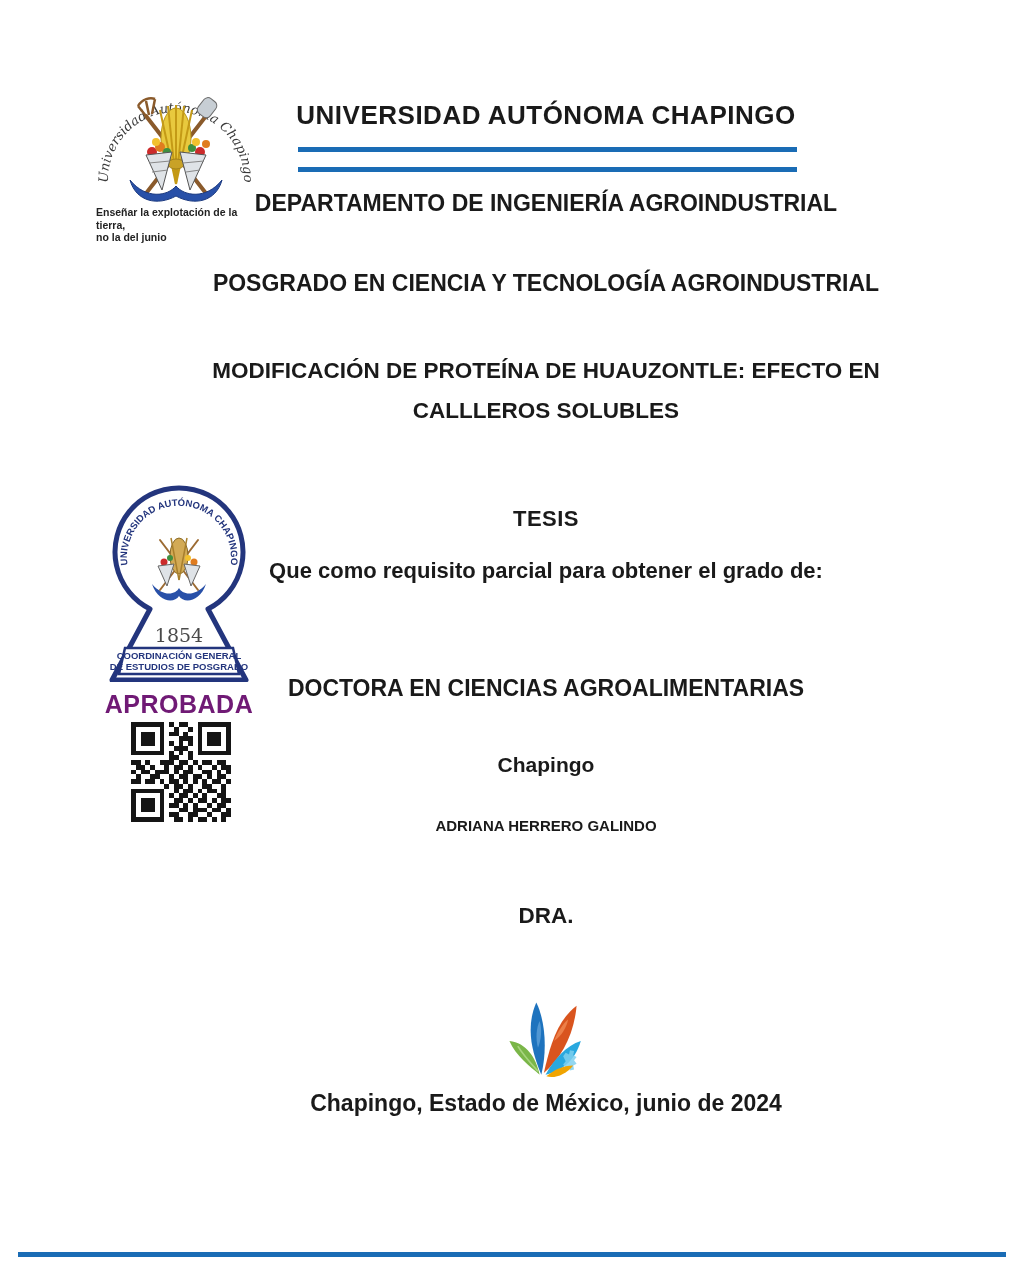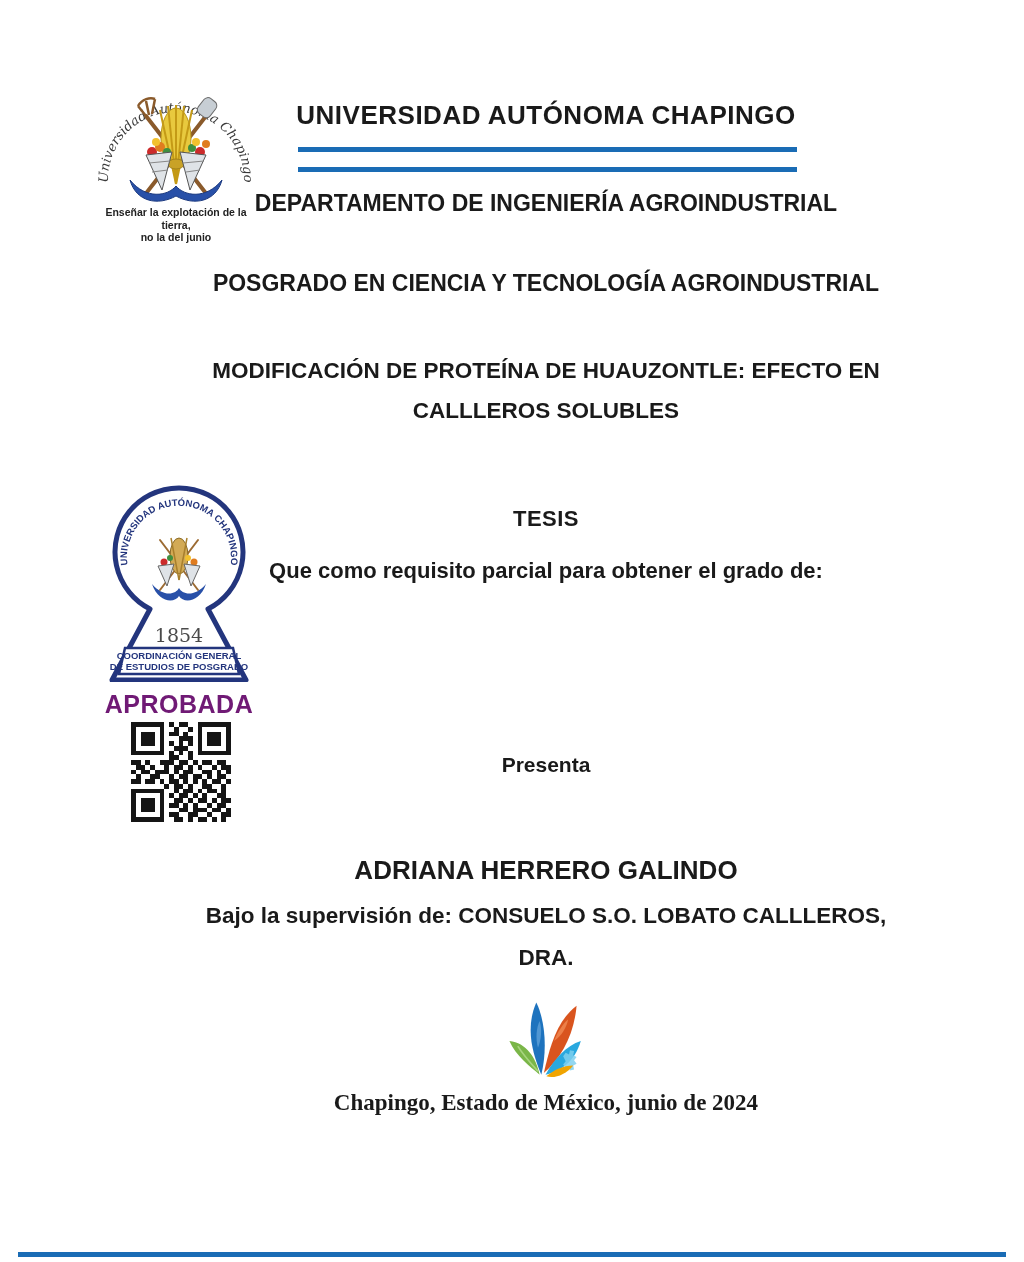--- a/index.html
+++ b/index.html
@@ -18,27 +18,27 @@
   .rule{background:#1a6cb5;height:5px;left:298px;width:499px;}
   .rule1{top:147px;}
   .rule2{top:167px;}
   .h-dept{top:190px;font-size:23px;}
   .h-prog{top:270px;font-size:23px;}
   .title-block{top:351px;font-size:22.5px;line-height:40px;}
   .tesis{top:506px;font-size:22px;letter-spacing:.5px;}
   .requisito{top:558px;font-size:22px;}
   .degree{top:675px;font-size:23px;}
   .presenta{top:753px;font-size:21px;}
-  .author{top:855px;font-size:26px;}
+  .author{top:817px;font-size:15px;}
   .supervision{top:895px;font-size:22.5px;line-height:42px;}
-  .place-date{top:1090px;font-size:23px;font-family:Liberation Serif, serif;}
+  .place-date{top:1090px;font-size:23px;}
   .bottom-rule{top:1252px;left:18px;width:988px;height:5px;background:#1a6cb5;}
 
   .crest-wrap{left:96px;top:72px;width:160px;}
-  .motto{margin-top:-2px;text-align:center;font-size:10.5px;font-weight:bold;color:#222;line-height:1.2;}
+  .motto{margin-top:-2px;font-size:10.5px;font-weight:bold;color:#222;line-height:1.2;}
 
   .seal-wrap{left:96px;top:484px;width:166px;text-align:center;}
   .aprobada{margin-top:4px;font-size:25px;font-weight:bold;color:#701a75;letter-spacing:.5px;}
 
   .qr{left:131px;top:722px;width:100px;height:100px;display:grid;
       grid-template-columns:repeat(21,1fr);grid-template-rows:repeat(21,1fr);}
   .qr div{background:transparent;}
   .qr div.qm{background:#151515;}
 
   .flower{left:501px;top:992px;}
@@ -584,24 +584,24 @@
       <div class="qm"></div>
       <div></div>
       <div class="qm"></div>
       <div></div>
       <div class="qm"></div>
       <div></div>
     </div>
 
   <div class="abs ctr b tesis">TESIS</div>
   <div class="abs ctr b requisito">Que como requisito parcial para obtener el grado de:</div>
-  <div class="abs ctr b presenta">Presenta</div>
+  <div class="abs ctr b degree">DOCTORA EN CIENCIAS AGROALIMENTARIAS</div>
+  <div class="abs ctr b presenta">Chapingo</div>
   <div class="abs ctr b author">ADRIANA HERRERO GALINDO</div>
   <div class="abs ctr b supervision">
-    <div>Bajo la supervisión de: CONSUELO S.O. LOBATO CALLLEROS,</div>
     <div>DRA.</div>
   </div>
 
   <div class="abs flower">
     <svg width="84" height="88" viewBox="0 0 100 104">
       <path d="M48,98 C37,72 29,42 42,12 C53,34 55,70 48,98 Z" fill="#1e73be"></path>
       <path d="M44,66 C41,55 42,42 46,34 C49,44 48,56 44,66 Z" fill="#5ea0d8" opacity="0.8"></path>
       <path d="M51,96 C58,66 66,34 90,16 C87,50 72,78 51,96 Z" fill="#d9541e"></path>
       <path d="M63,58 C67,48 73,38 80,32 C78,42 72,52 63,58 Z" fill="#f08a52" opacity="0.8"></path>
       <path d="M53,98 C63,80 78,63 95,58 C88,82 72,94 53,98 Z" fill="#29a8df"></path>

